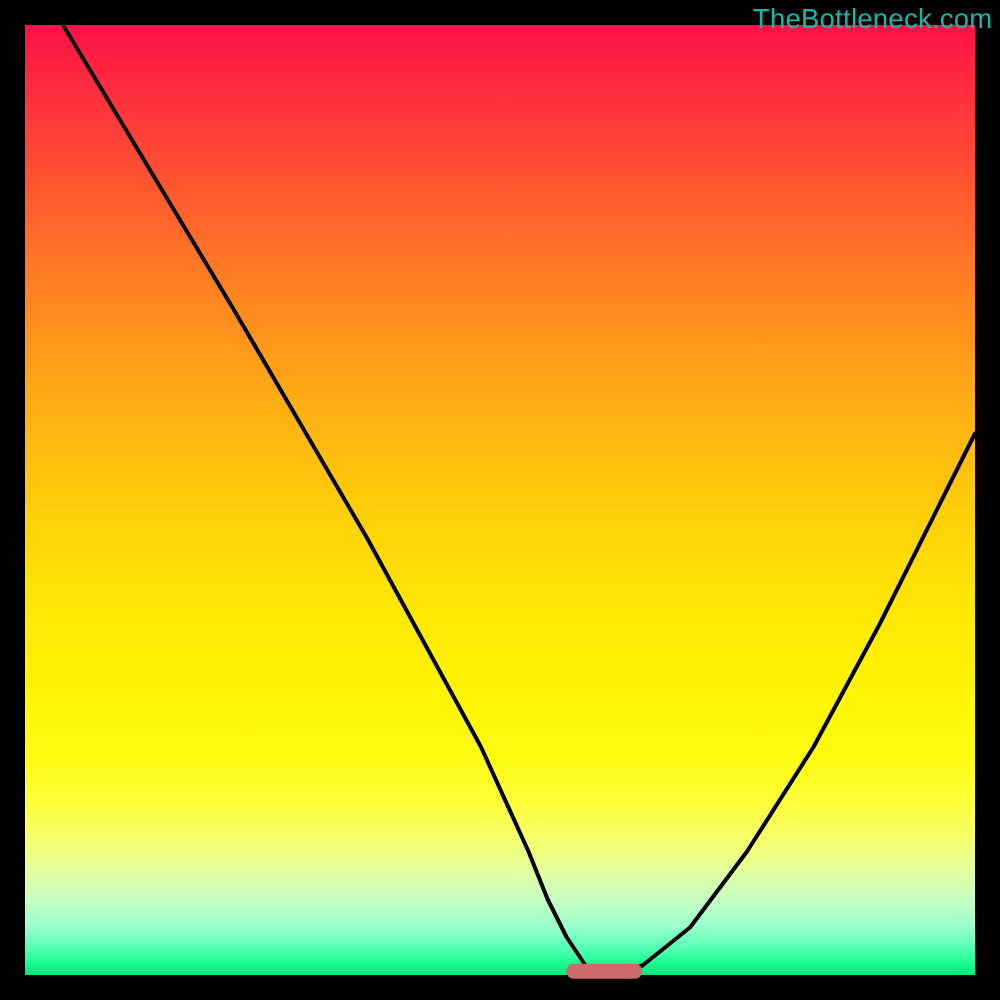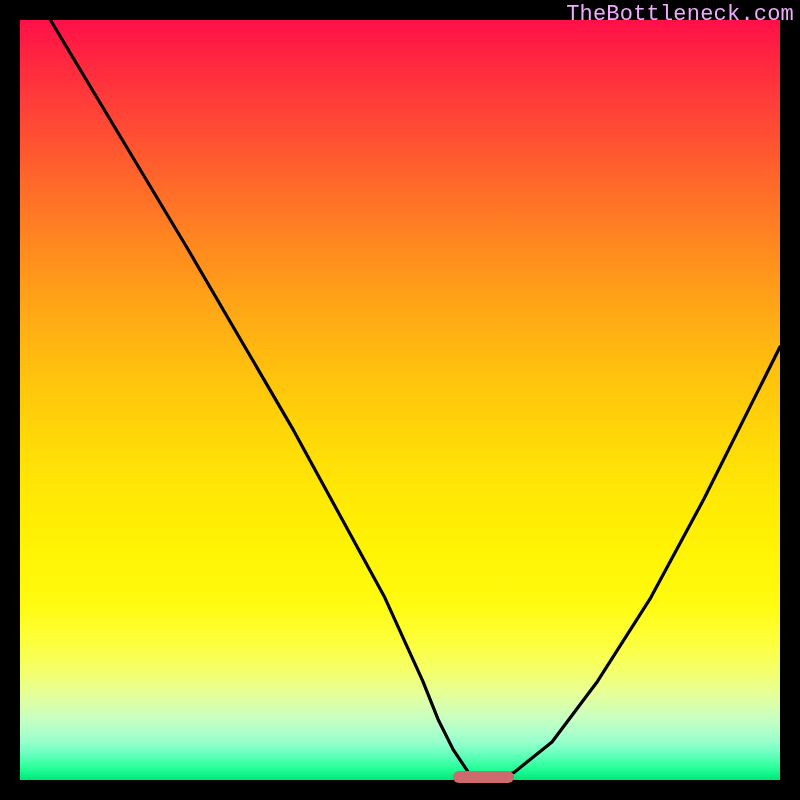--- a/index.html
+++ b/index.html
@@ -48,24 +48,24 @@
     position: absolute;
     left: 0;
     top: 0;
     width: 760px;
     height: 760px;
   }
   .watermark {
     position: absolute;
     top: 2px;
     right: 6px;
-    font-family: Liberation Mono, monospace;
+    font-family: Liberation Sans, sans-serif;
     font-size: 22px;
     font-weight: 500;
-    color: #f0abfc;
+    color: #14b8a6;
     letter-spacing: 0.2px;
   }
   .marker {
     position: absolute;
     height: 12px;
     border-radius: 6px;
     background: #cd6a6d;
   }
 </style>
 </head>

